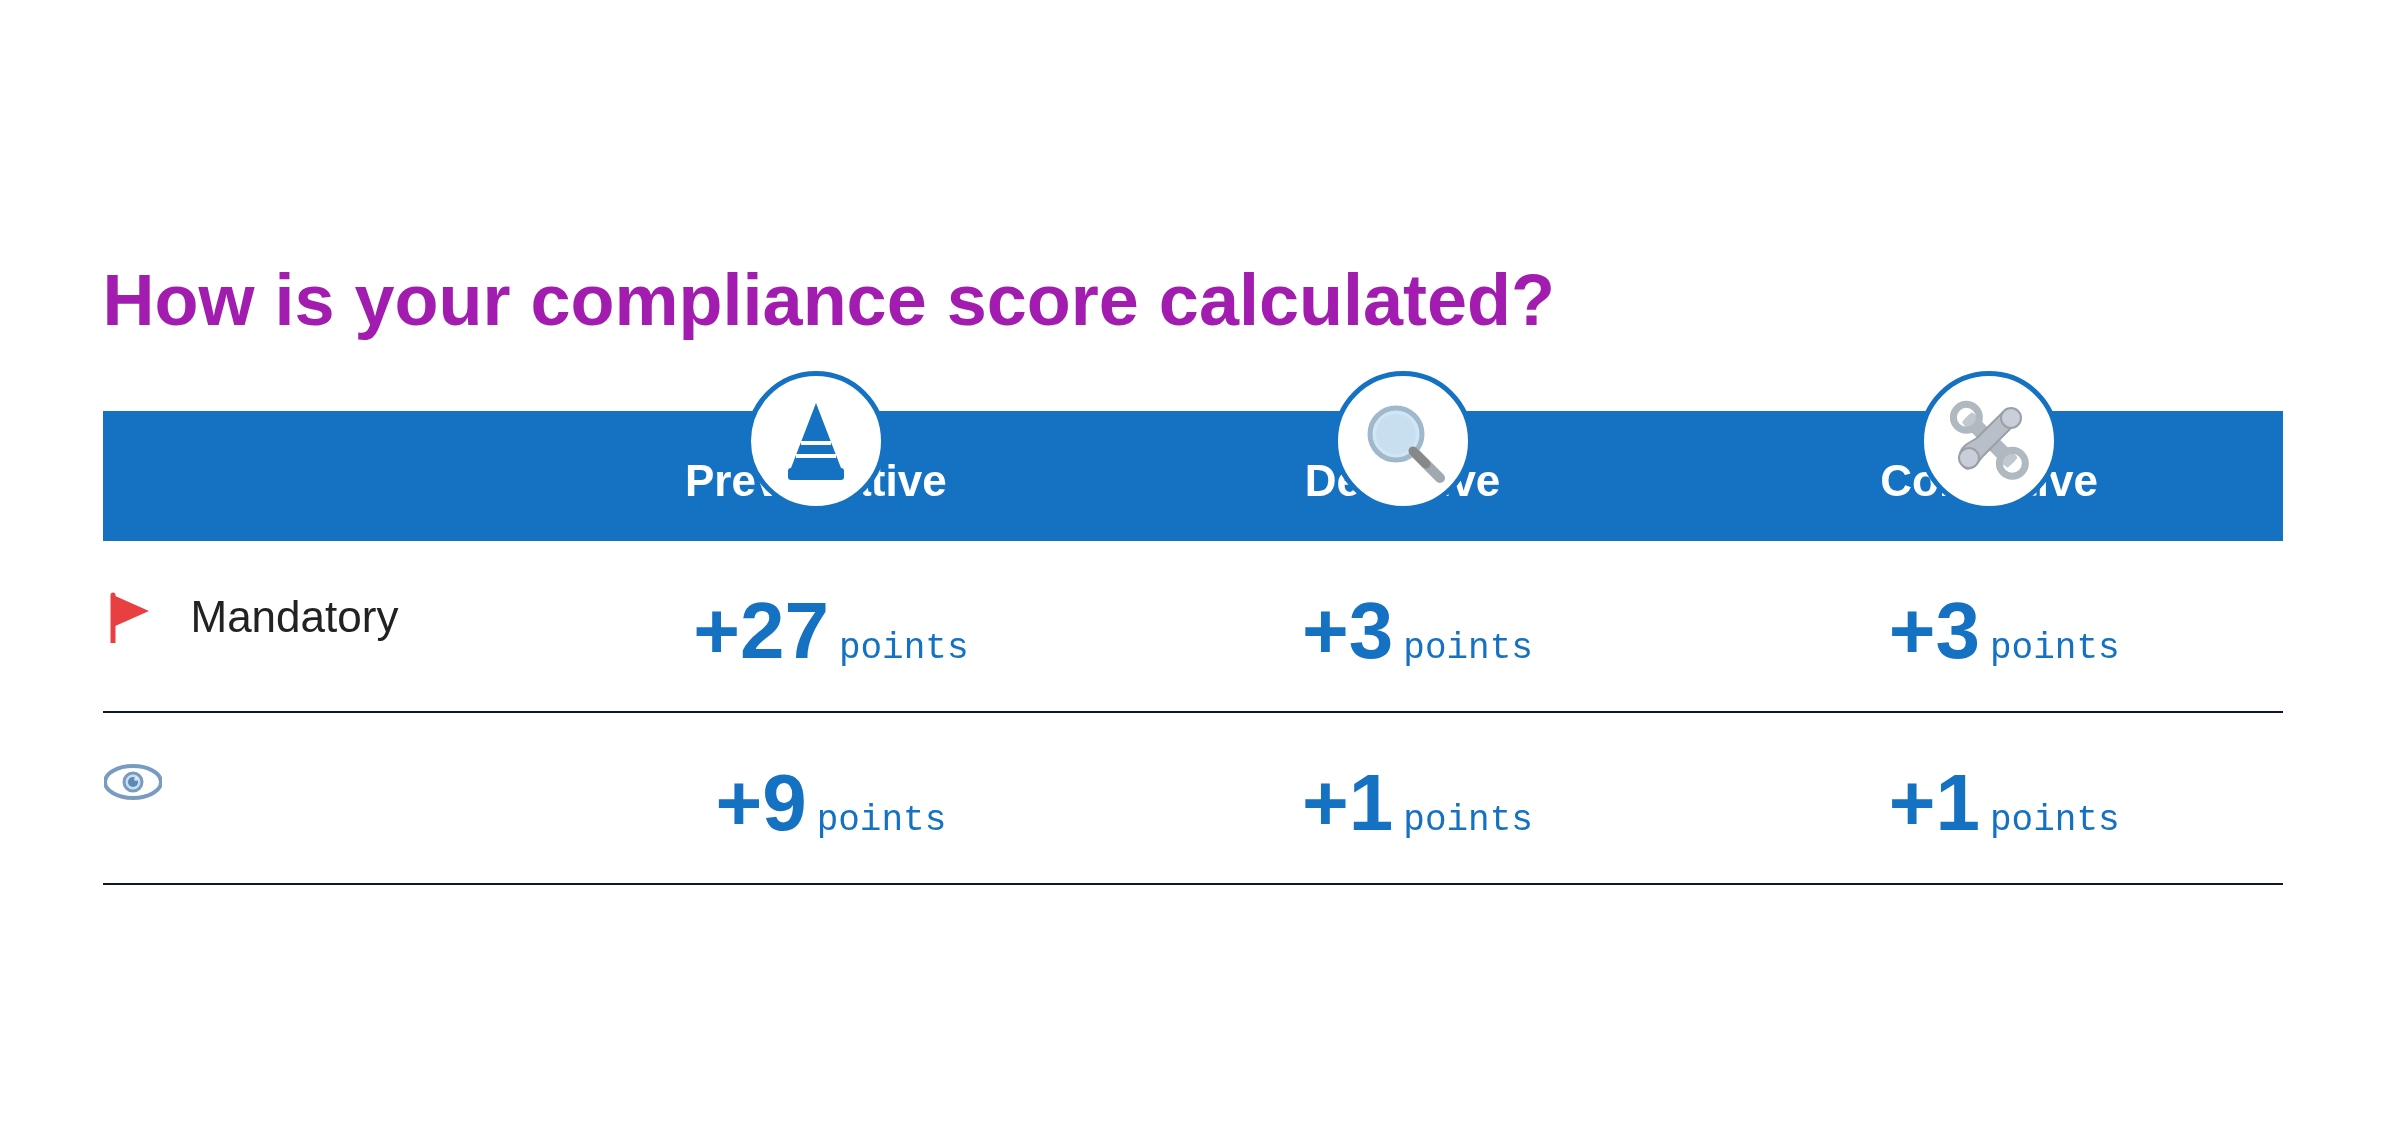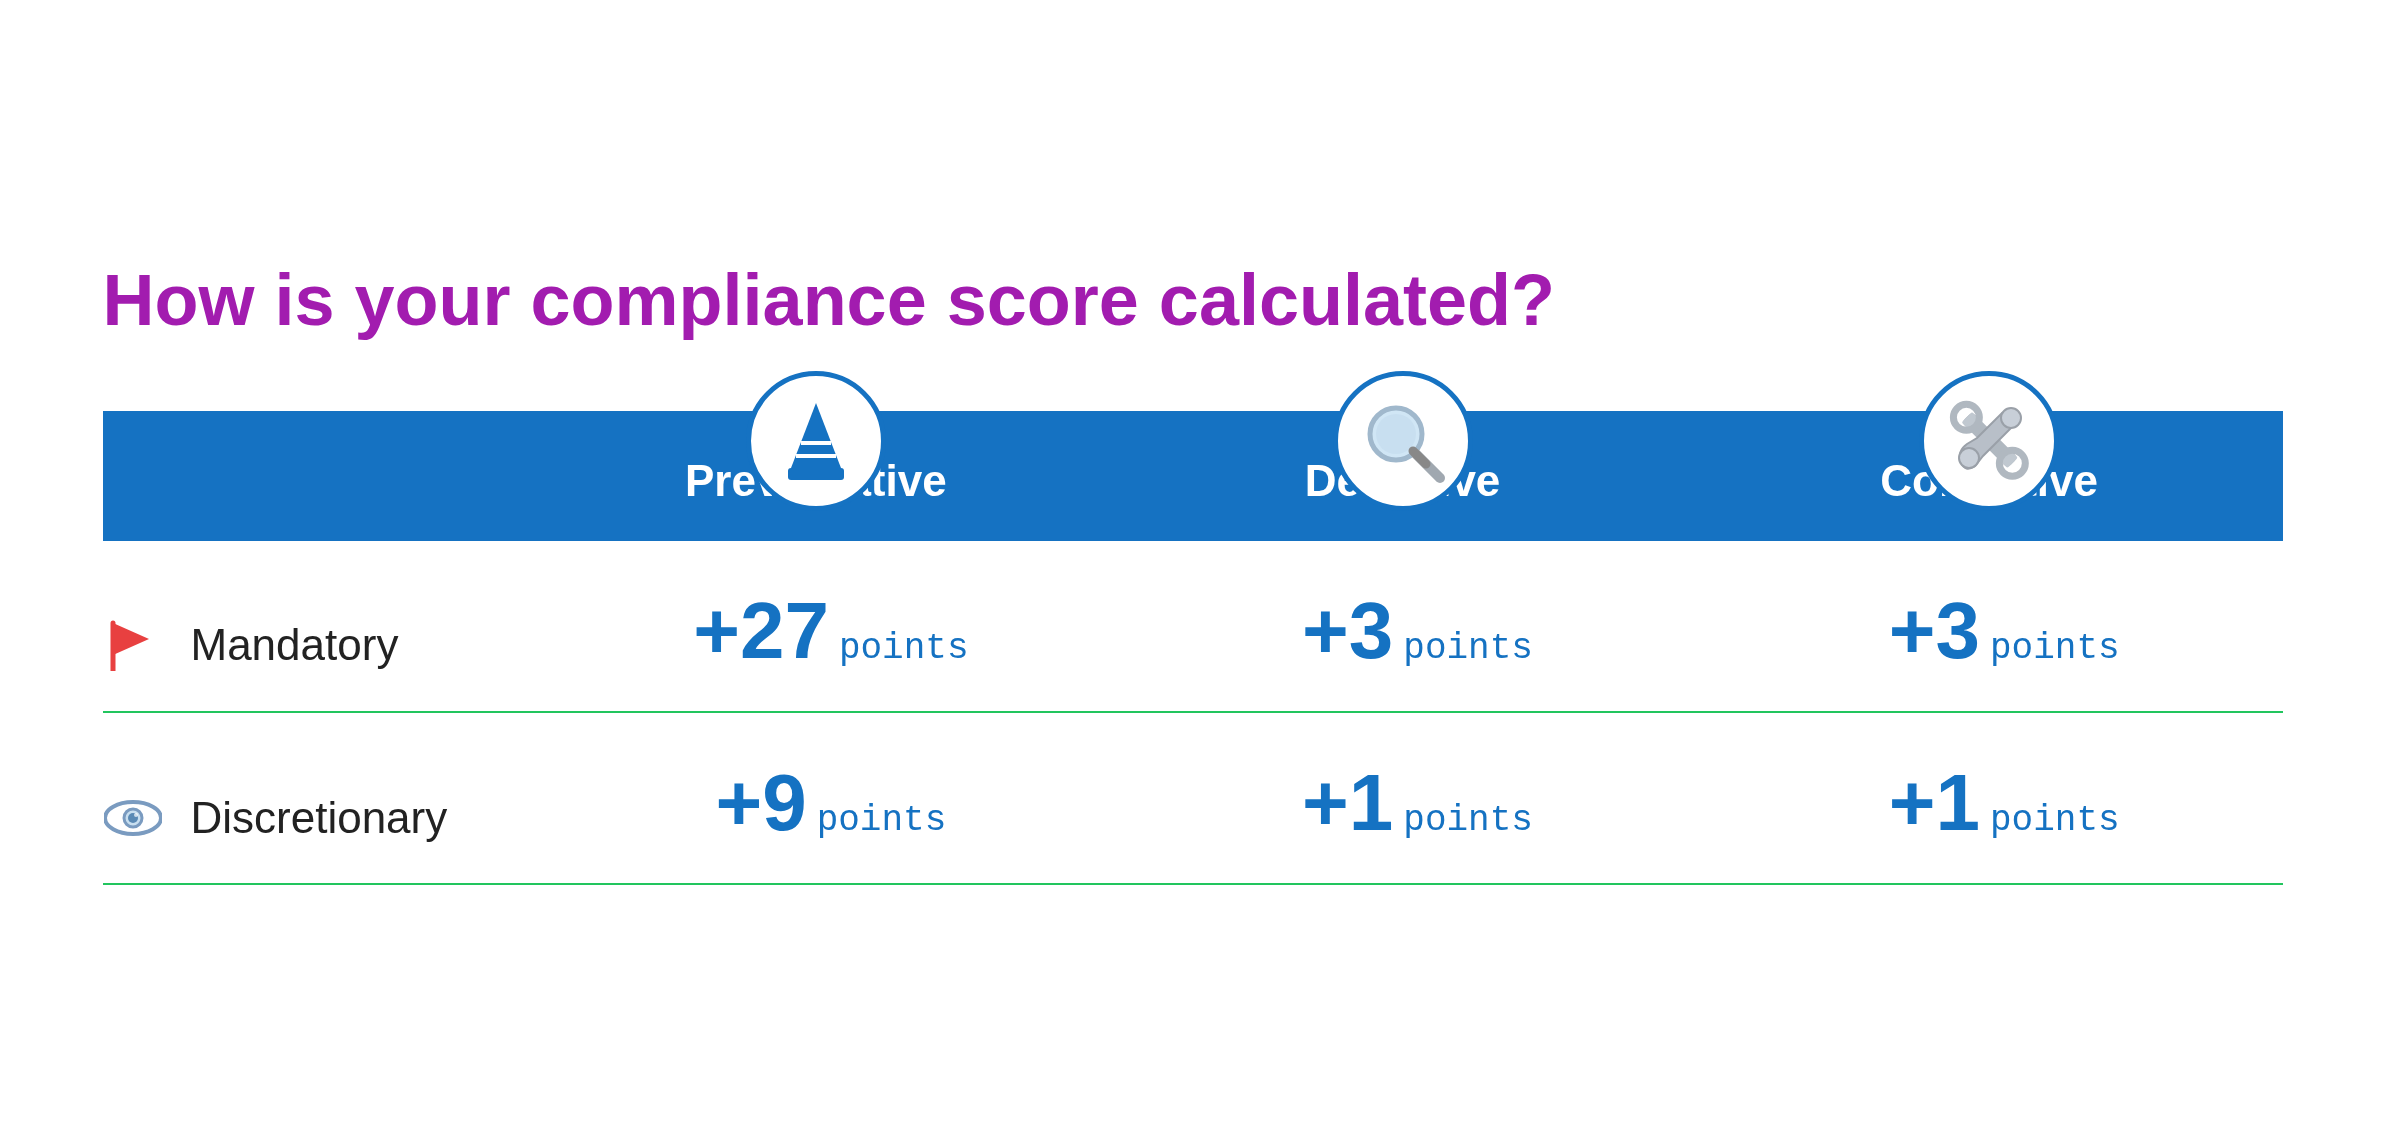--- a/index.html
+++ b/index.html
@@ -74,23 +74,23 @@
       margin-top: 10px;
     }
 
     
     .data-section {
       padding: 0;
     }
 
     .data-row {
       display: flex;
-      align-items: flex-end;
+      align-items: flex-start;
       padding: 50px 0 40px 0;
-      border-bottom: 2px solid #22c55e;
+      border-bottom: 2px solid #0f172a;
       gap: 6px;
     }
 
     .row-label-area {
       width: 420px;
       flex-shrink: 0;
       display: flex;
       align-items: center;
       gap: 28px;
     }
@@ -222,21 +222,20 @@
       <div class="row-label-area">
         <div class="row-icon">
 
           <svg width="58" height="38" viewBox="0 0 58 38">
             <ellipse cx="29" cy="19" rx="28" ry="16" fill="none" stroke="#7a9bc0" stroke-width="4"></ellipse>
             <circle cx="29" cy="19" r="9" fill="#c8dff0" stroke="#7a9bc0" stroke-width="3"></circle>
             <circle cx="29" cy="19" r="5" fill="#5a8ab5"></circle>
             <circle cx="32" cy="16" r="2" fill="#fff" opacity="0.7"></circle>
           </svg>
         </div>
-        <span class="row-label-text">Discretionary</span>
       </div>
 
       <div class="data-col">
         <span class="score-number">+9</span>
         <span class="score-label">points</span>
       </div>
 
       <div class="data-col">
         <span class="score-number">+1</span>
         <span class="score-label">points</span>

